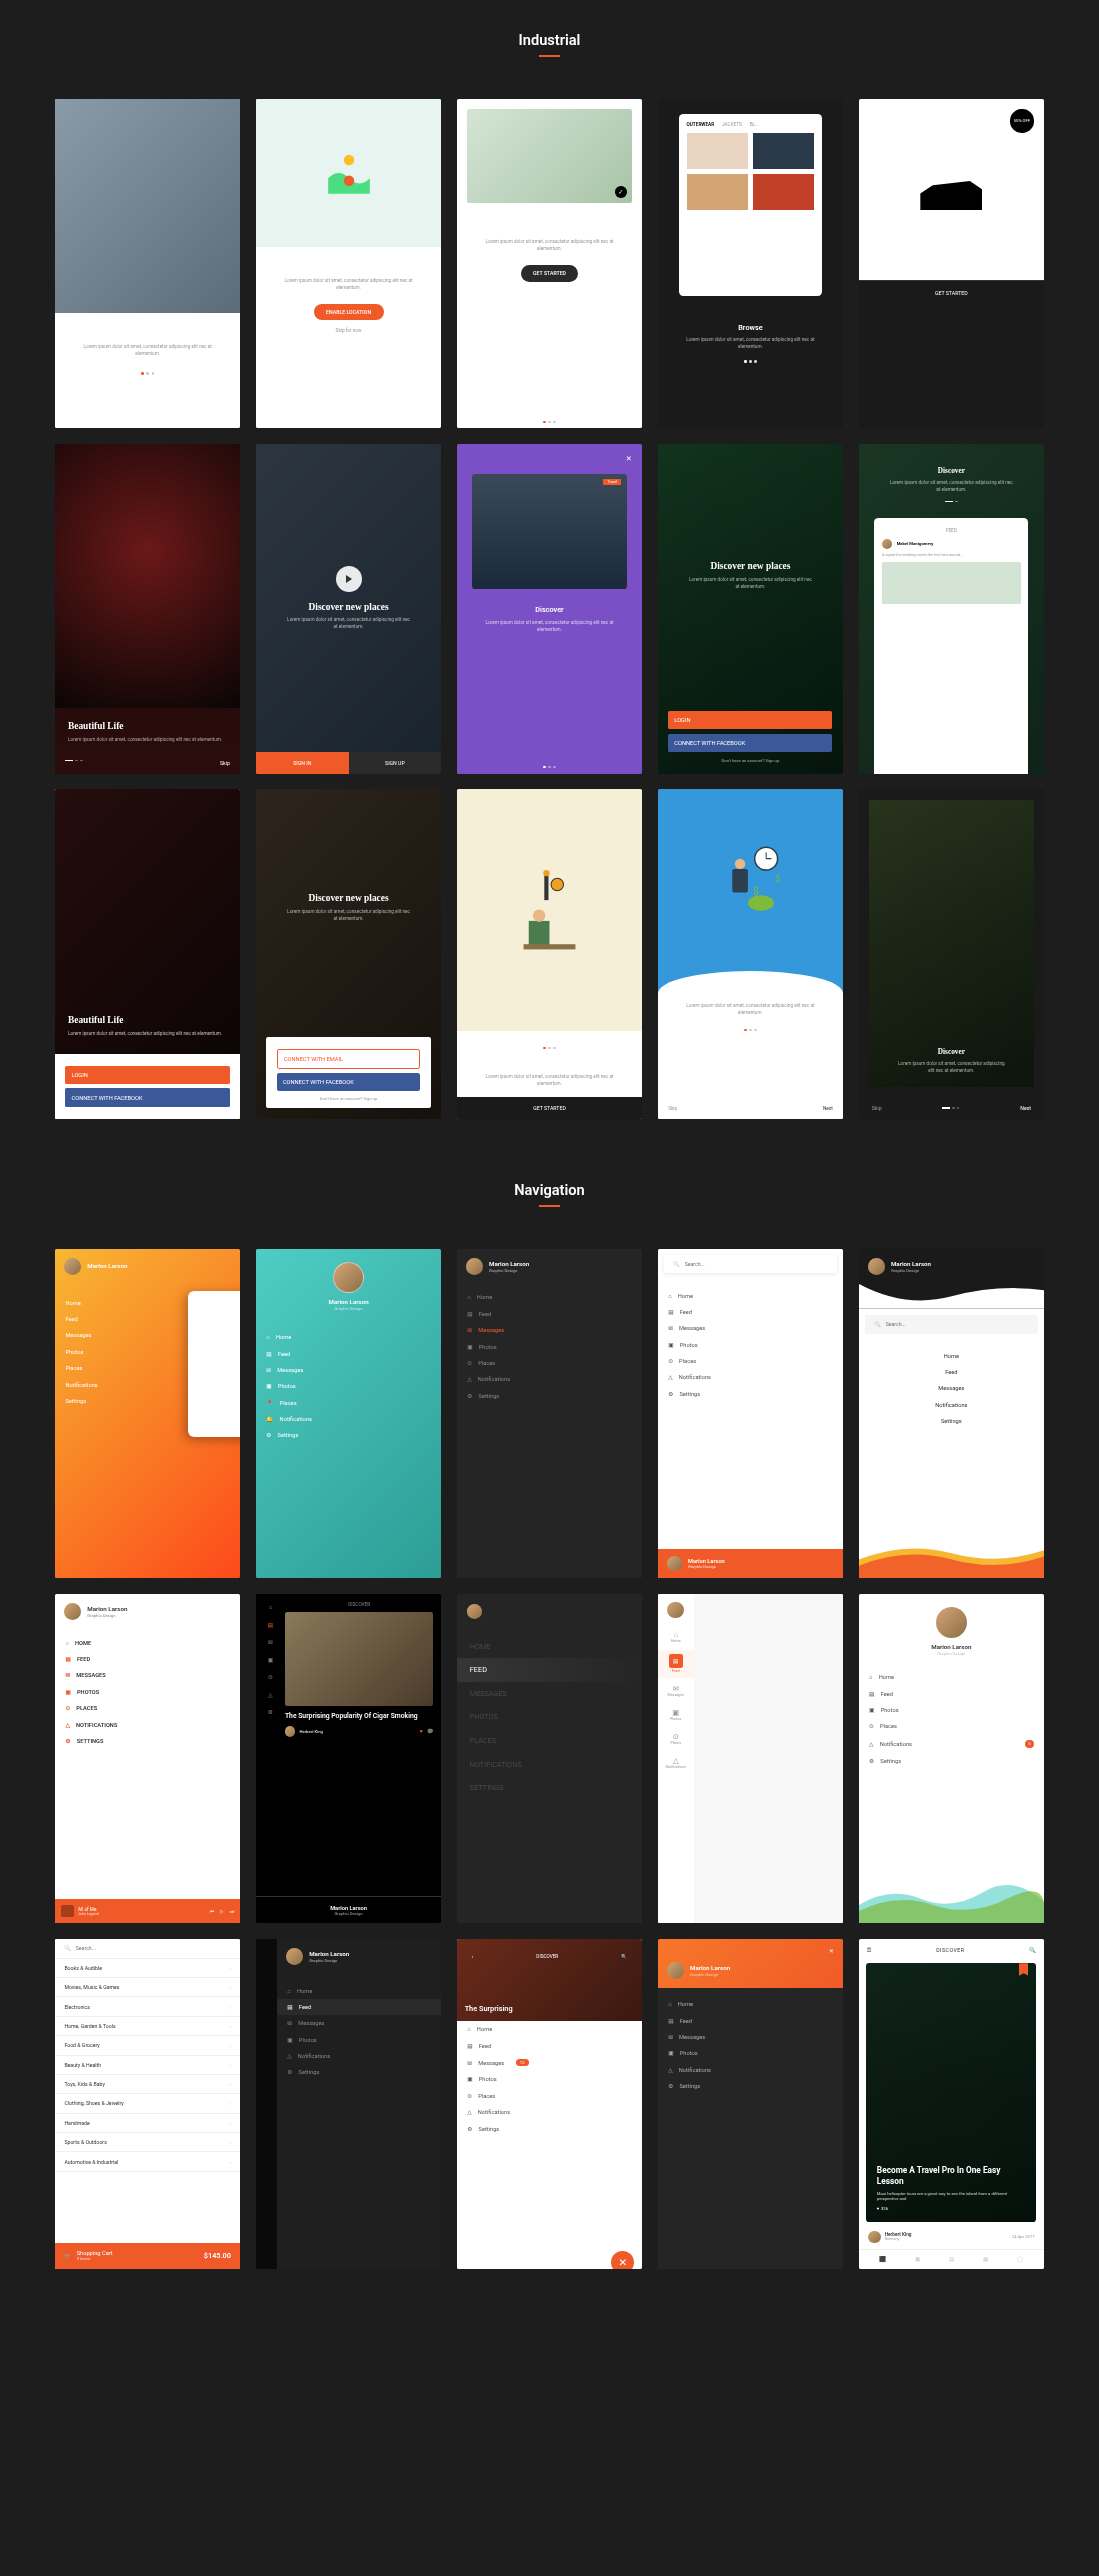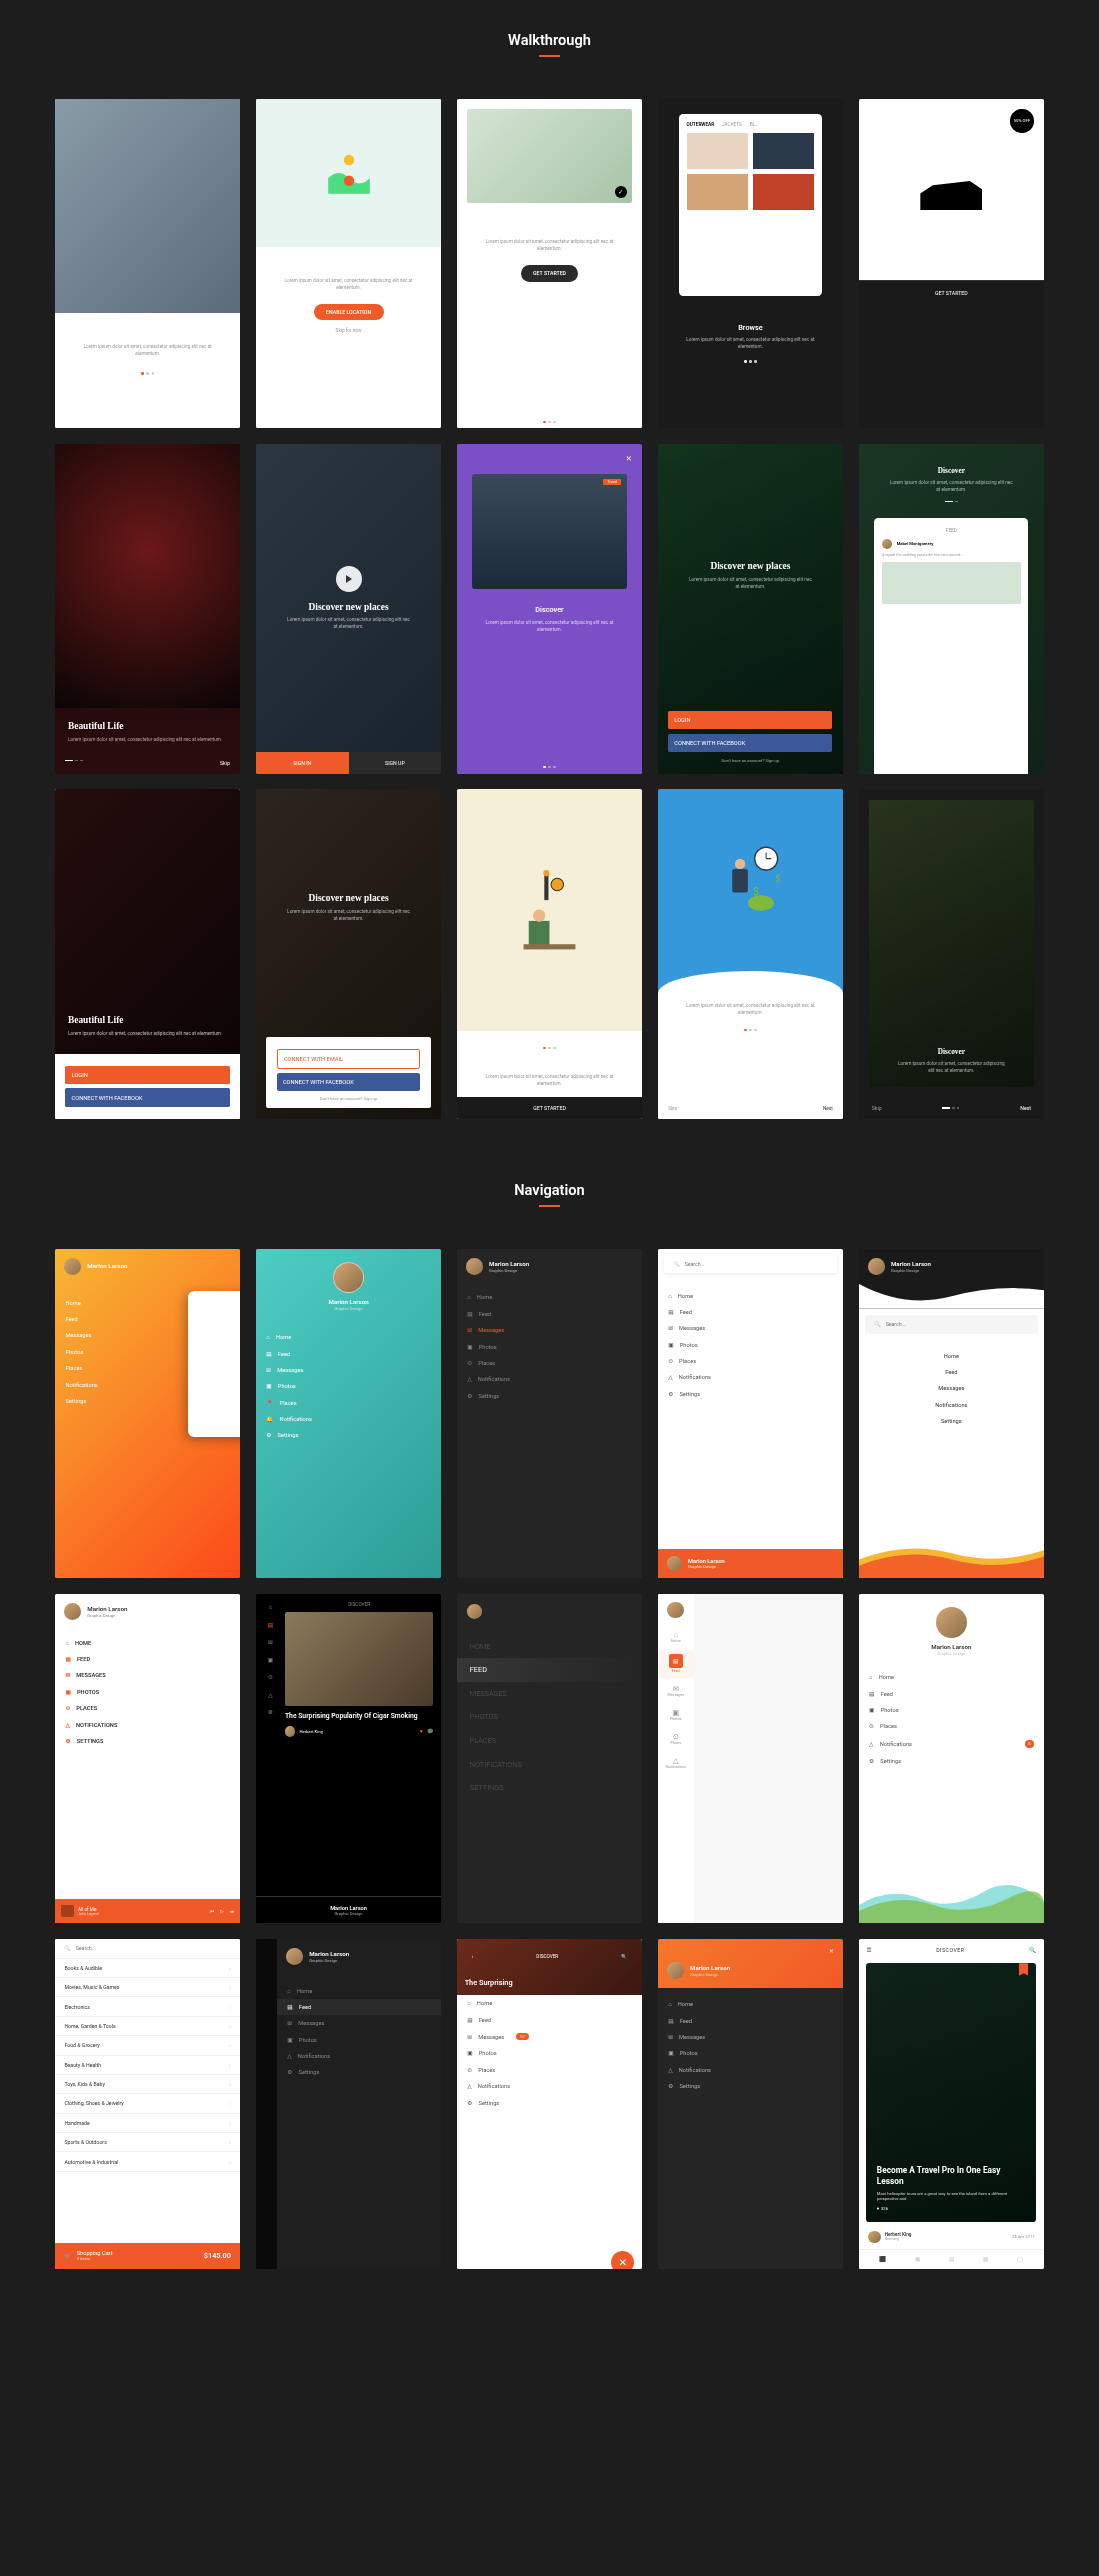--- a/index.html
+++ b/index.html
@@ -44,21 +44,21 @@
 .play-btn{width:26px;height:26px;border-radius:50%;background:rgba(255,255,255,0.9);display:flex;align-items:center;justify-content:center;margin:0 auto}
 .tri{width:0;height:0;border-left:6.2px solid #333;border-top:4.2px solid transparent;border-bottom:4.2px solid transparent;margin-left:1.6px}
 .illus{flex:1;background:#e8f4f0;display:flex;align-items:center;justify-content:center}
 .shoe{width:62px;height:42px;background:#000;clip-path:polygon(0 100%,0 60%,20% 40%,80% 30%,100% 50%,100% 100%)}
 .fab{position:absolute;width:23px;height:23px;border-radius:50%;background:#f05a28;color:#fff;display:flex;align-items:center;justify-content:center;font-size:10.4px}
 .player-bar{background:#f05a28;color:#fff;padding:6.2px;display:flex;align-items:center;justify-content:space-between;font-size:4.7px}
 </style>
 </head>
 <body>
 
-<h2 class="section-title">Walkthrough</h2>
+<h2 class="section-title">Industrial</h2>
 <div class="section-underline"></div>
 
 <div class="grid">
 
 <div class="screen">
   <div class="img-placeholder" style="flex:0 0 65%"></div>
   <div style="padding:10.4px;text-align:center">
     <div class="title-text">The road is life</div>
     <div class="lorem">Lorem ipsum dolor sit amet, consectetur adipiscing elit nec at elementum.</div>
   </div>
@@ -750,21 +750,21 @@
         <div class="menu-item" style="color:#888">
               <span>⚙</span>
               <span>Settings</span>
             </div>
       </div>
     </div>
   </div>
 </div>
 
 <div class="screen">
-  <div style="background:linear-gradient(135deg,#6b2a1a,#3a1810);height:56px;padding:15px;color:#fff;position:relative">
+  <div style="background:linear-gradient(135deg,#6b2a1a,#3a1810);height:82px;padding:15px;color:#fff;position:relative">
     <div style="display:flex;justify-content:space-between;font-size:4.7px">
       <span>‹</span>
       <span>DISCOVER</span>
       <span>🔍</span>
     </div>
     <div style="position:absolute;bottom:7.8px;left:7.8px;font-size:7.3px;font-weight:600">The Surprising</div>
   </div>
   <div style="flex:1;color:#555;position:relative">
     <div class="menu-item">
           <span>⌂</span>

